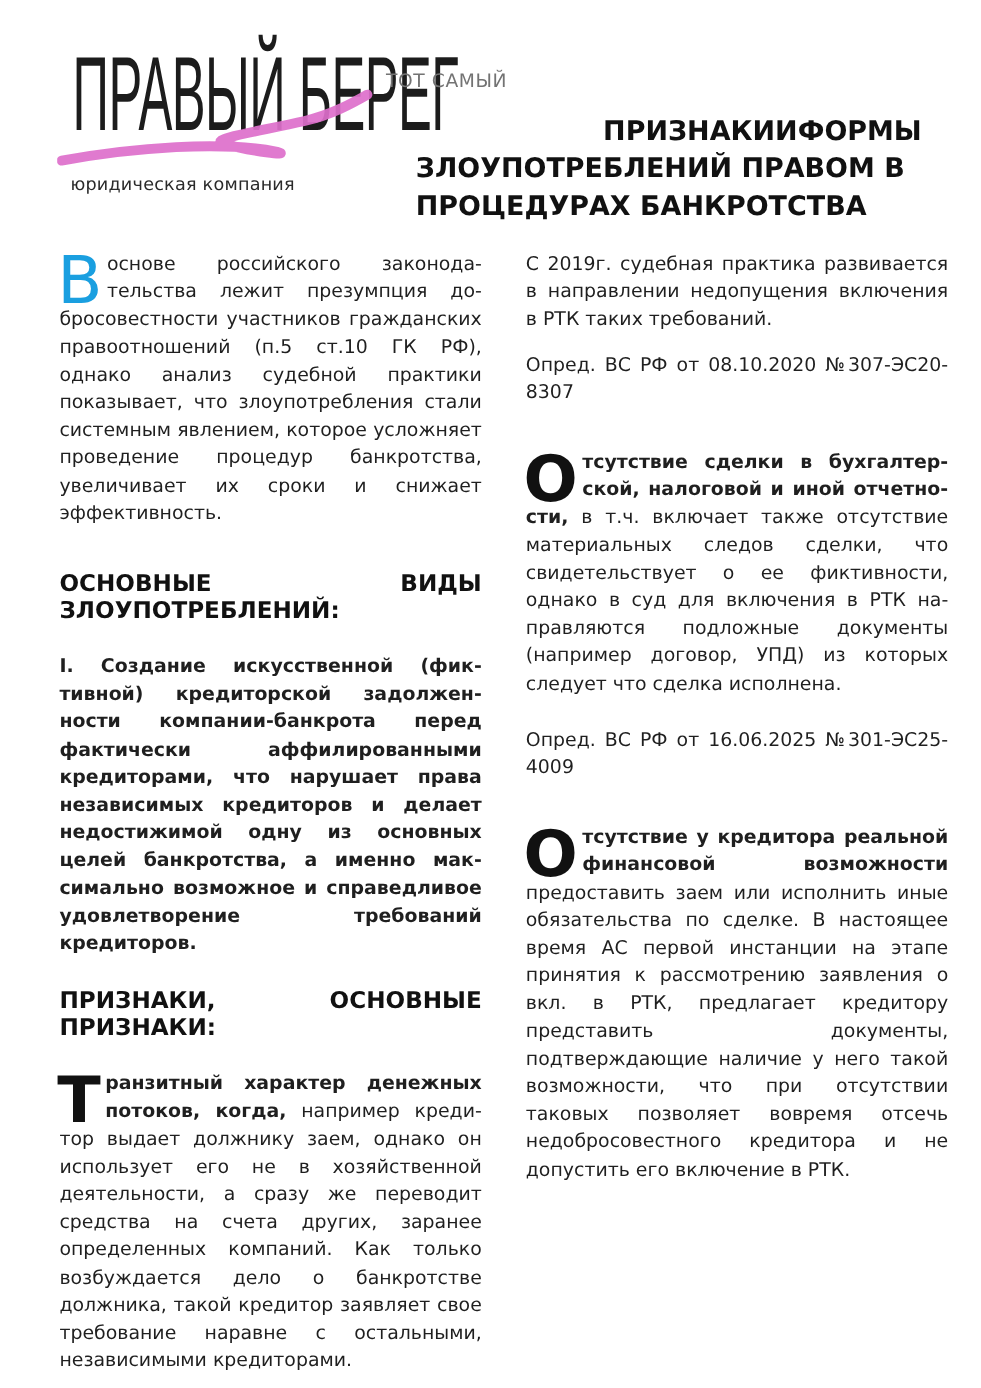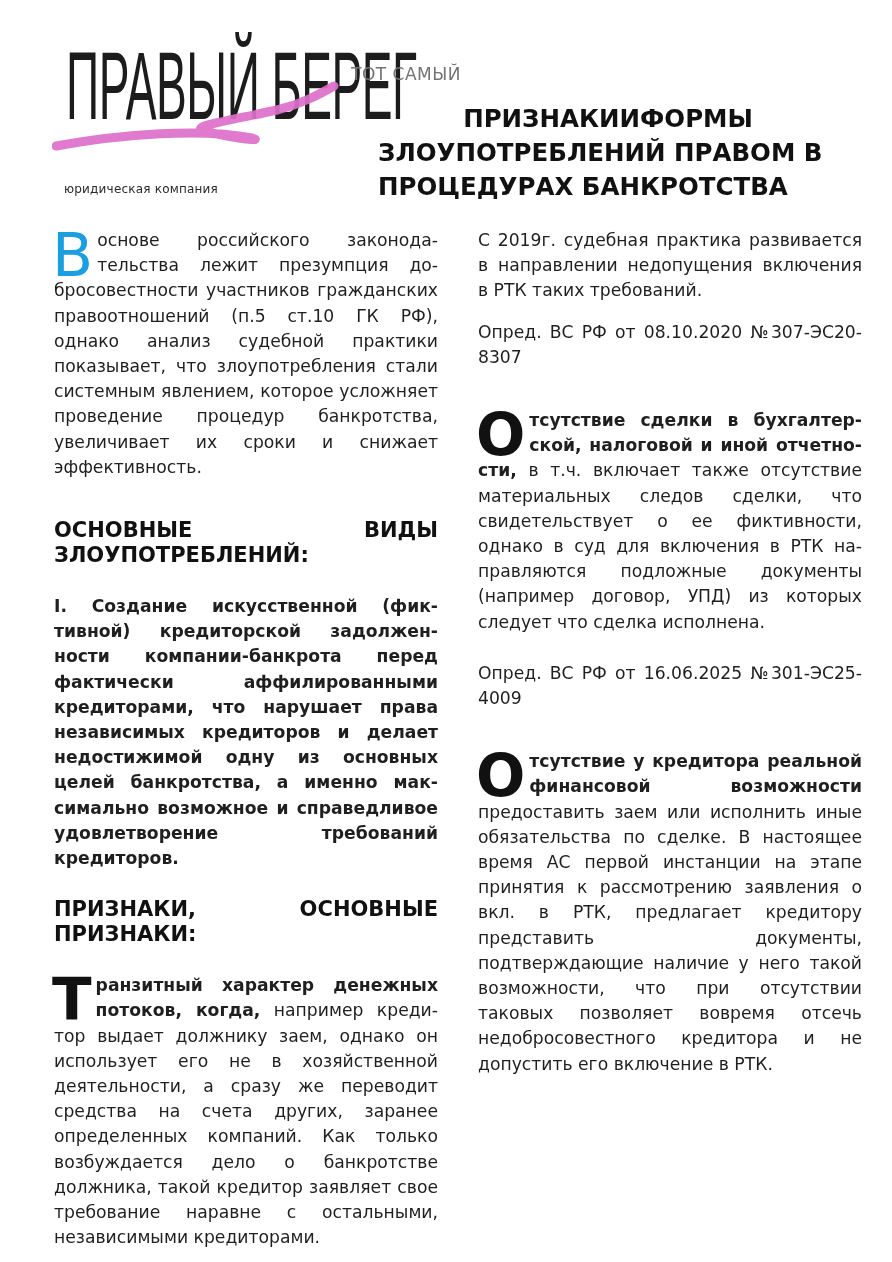--- a/index.html
+++ b/index.html
@@ -1,25 +1,25 @@
 <!DOCTYPE html>
 <html><head>
 <meta charset="utf-8">
 <style>
   html, body { margin: 0; padding: 0; background: #ffffff; }
   body { width: 892px; height: 1262px; position: relative; overflow: hidden; color: #1a1a1a; font-family: "DejaVu Sans", sans-serif; }
 
   .logo { position: absolute; left: 52px; top: 38px; width: 300px; height: 150px; }
   .logo-word { position: absolute; left: 14px; top: 0; font-family: "Liberation Sans", sans-serif; font-size: 96px; line-height: 96px; letter-spacing: -1px; color: #1c1c1c; transform: scaleX(0.48); transform-origin: left top; white-space: nowrap; font-weight: 400; }
   .logo-stroke { position: absolute; left: 0; top: 30px; width: 300px; height: 100px; }
-  .logo-sub { position: absolute; left: 12px; top: 120px; font-family: "DejaVu Sans", sans-serif; font-size: 12px; color: #2a2a2a; white-space: nowrap; letter-spacing: 0.2px; margin-top: 24px; }
+  .logo-sub { position: absolute; left: 12px; top: 120px; font-family: "DejaVu Sans", sans-serif; font-size: 16px; color: #2a2a2a; white-space: nowrap; letter-spacing: 0.2px; }
 
   .kicker { position: absolute; left: 351px; top: 64px; font-family: "DejaVu Sans", sans-serif; font-size: 17px; color: #737373; letter-spacing: 0.5px; }
   .title { position: absolute; left: 378px; top: 102px; width: 460px; font-family: "DejaVu Sans", sans-serif; font-weight: bold; font-size: 24.5px; line-height: 34px; color: #111; text-align: justify; text-align-last: left; }
-  .title .l1 { display: flex; justify-content: center; }
+  .title .l1 { display: flex; justify-content: flex-end; }
 
   .col { position: absolute; top: 228px; font-family: "DejaVu Sans", sans-serif; font-size: 17.2px; line-height: 25.2px; color: #1f1f1f; text-align: justify; hyphens: manual; }
   .col-left { left: 54px; width: 384px; }
   .col-right { left: 478px; width: 384px; }
   .col p { margin: 0; }
 
   .dropcap { float: left; font-family: "DejaVu Sans", sans-serif; font-weight: bold; font-size: 58px; line-height: 46px; margin: 4px 4px 0 -2px; }
   .dropcap.blue { color: #1a9fe0; font-weight: normal; font-size: 60px; }
   .dropcap.black { color: #111; }
 

